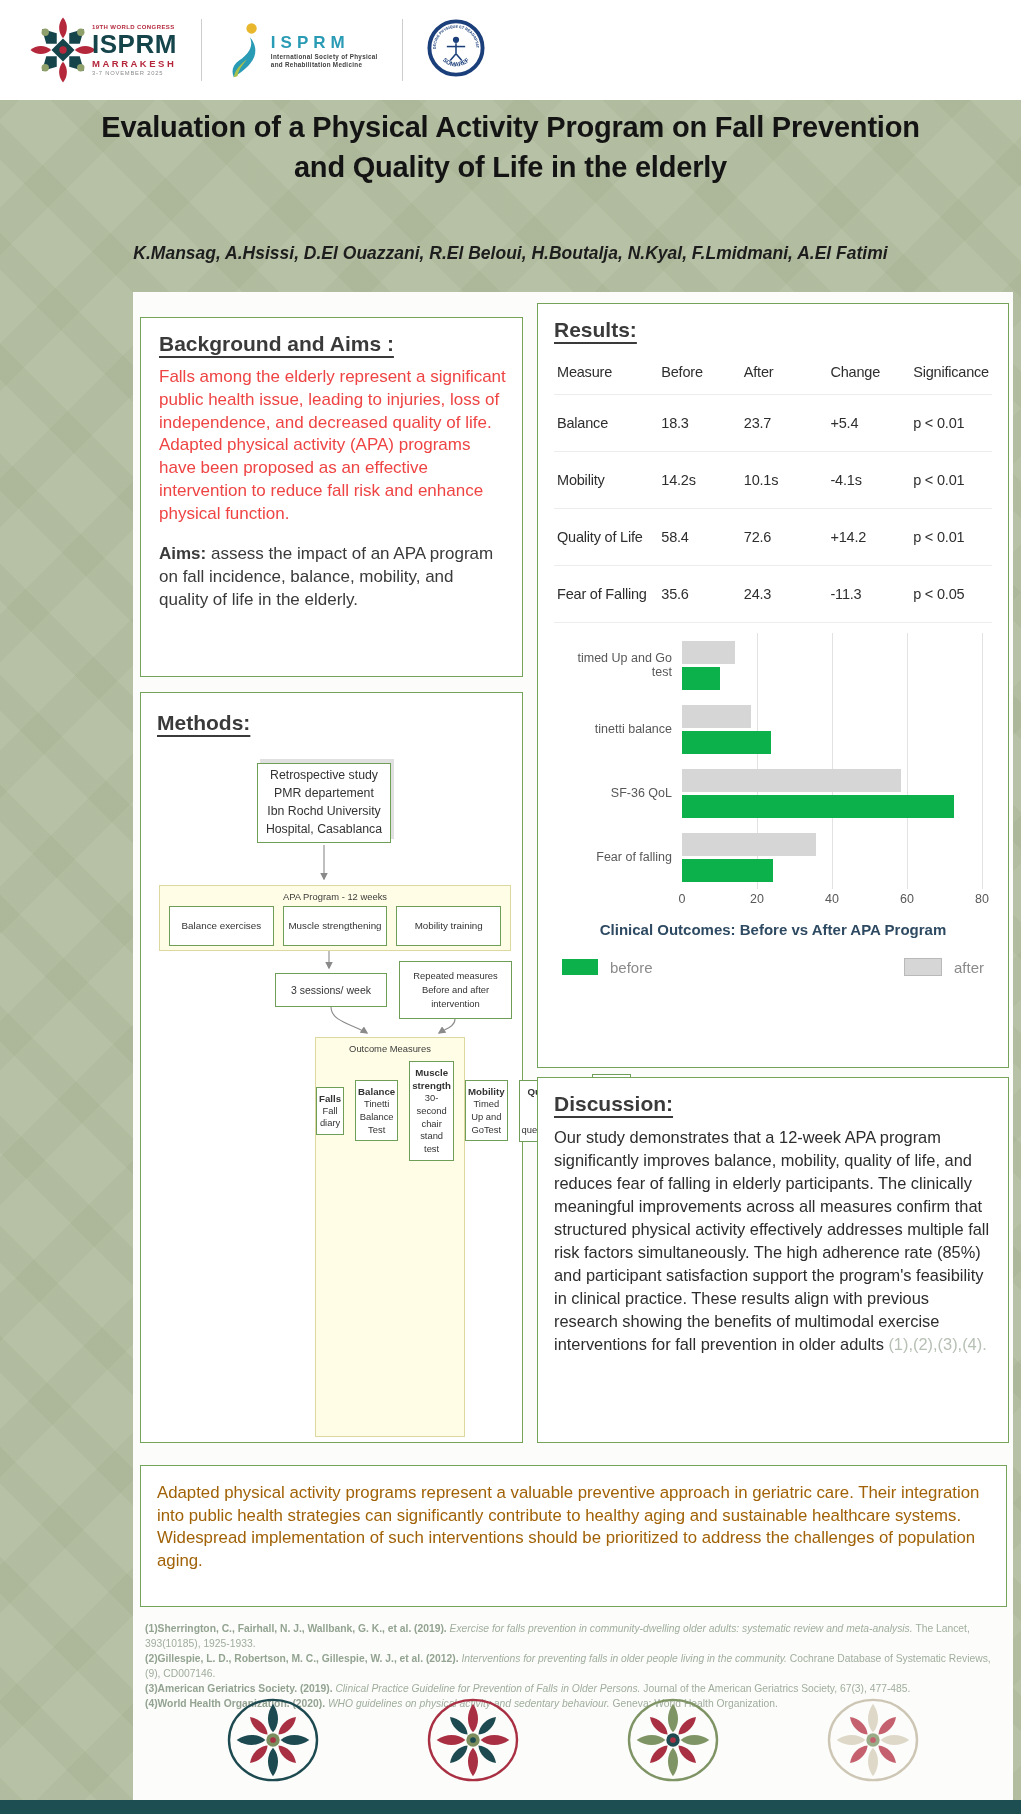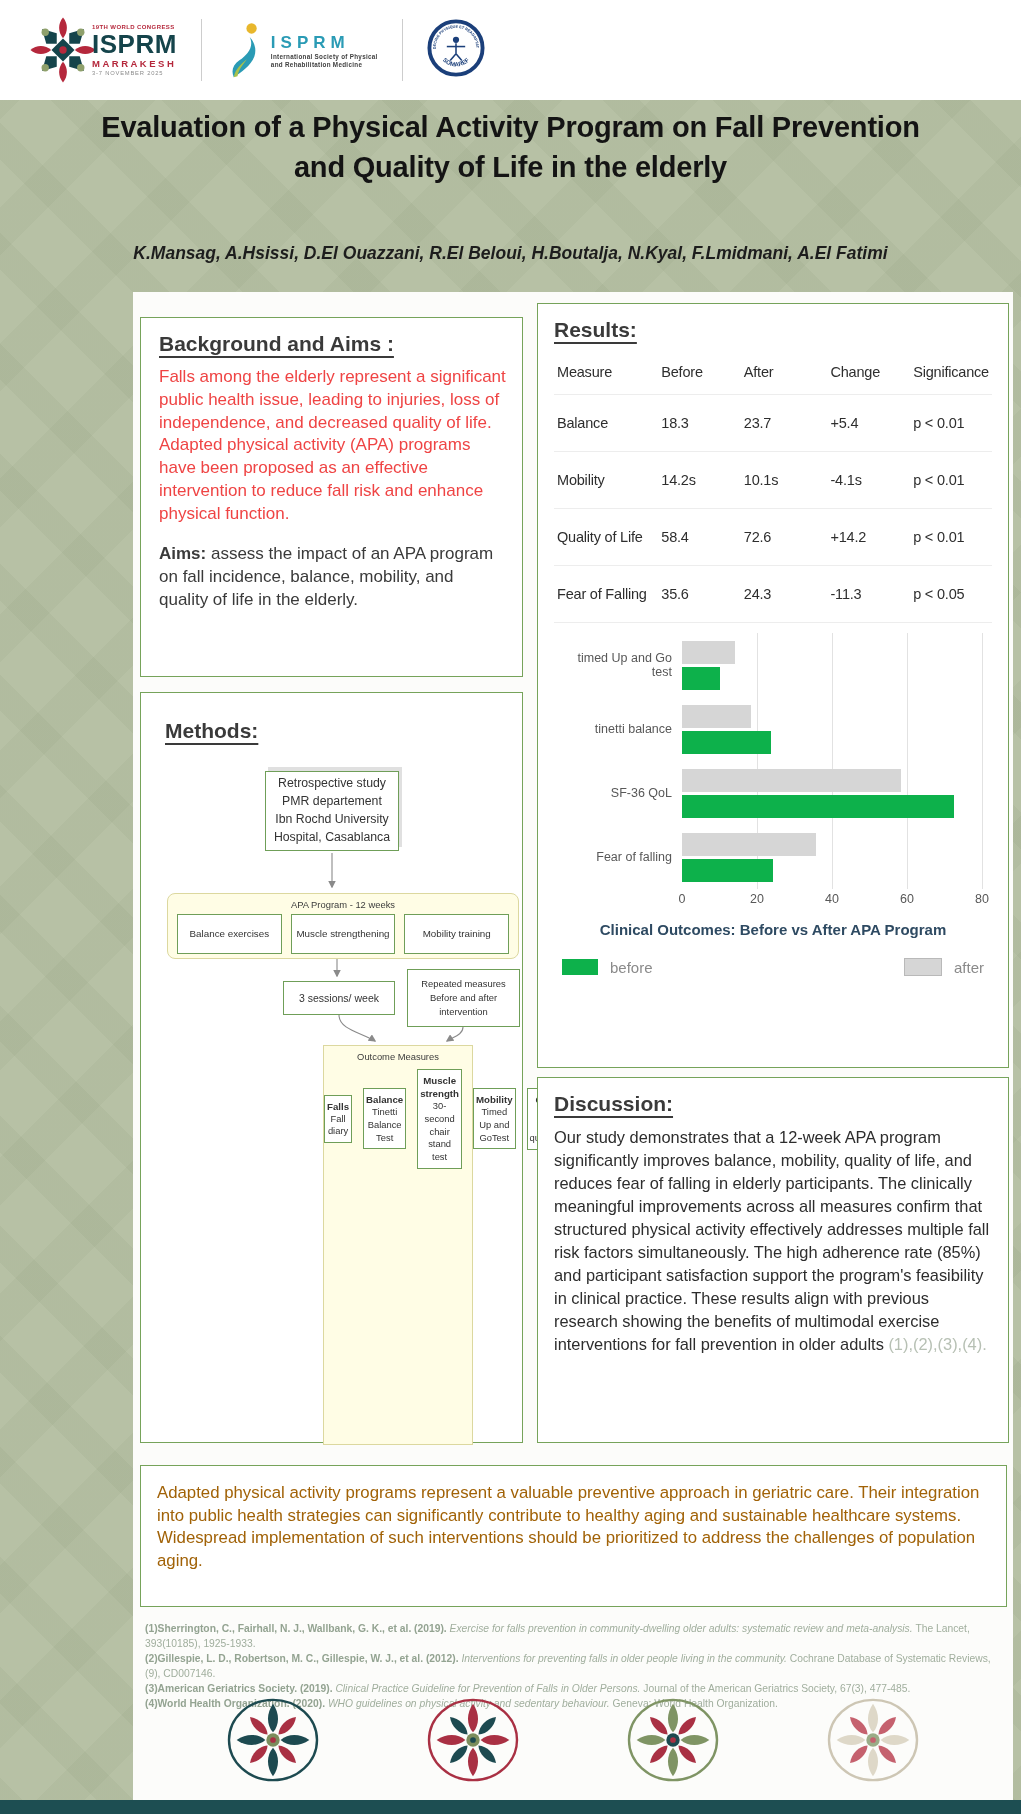--- a/index.html
+++ b/index.html
@@ -28,21 +28,21 @@
   
   .title { position:absolute; top:107px; left:0; width:100%; text-align:center; z-index:2; margin:0;
            font-size:29px; font-weight:bold; color:#141414; line-height:1.38; letter-spacing:-.2px; }
   .authors { position:absolute; top:243px; left:0; width:100%; text-align:center; z-index:2;
              font-style:italic; font-weight:600; font-size:17.5px; color:#1d1d1d; }
 
   
   .panel { position:absolute; left:133px; top:292px; width:880px; height:1508px; background:#fcfcfa; z-index:1; }
   .box { position:absolute; background:#ffffff; border:1.6px solid var(--borderGreen,#76a35a); box-sizing:border-box; padding:12px 16px; }
   .bg-box        { left:7px;   top:25px;   width:383px; height:360px;padding-left:18px; }
-  .methods-box   { left:7px;   top:400px;  width:383px; height:751px; padding:24px; }
+  .methods-box   { left:7px;   top:400px;  width:383px; height:751px; padding:16px; }
   .results-box   { left:404px; top:11px;   width:472px; height:765px; }
   .discussion-box{ left:404px; top:785px;  width:472px; height:366px; }
   .conclusion-box{ left:7px;   top:1173px; width:867px; height:142px; }
   .sect { font-size:21px; margin:2px 0 10px; color:#3a3a3a; font-weight:bold;
           text-decoration:underline; text-underline-offset:5px; text-decoration-thickness:2px; }
   .conclusion-box .sect { font-size:19px; margin-bottom:6px; }
   .body-text { font-size:17px; line-height:1.34; color:#ef4444; margin:6px 0 0; }
   .aims-text { font-size:17px; line-height:1.34; color:#3a3a3a; margin:18px 0 0; }
   .disc-text { font-size:16.4px; line-height:1.4; color:#2d2d2d; margin:4px 0 0; }
   .refs-inline { color:#b7c0b4; }
@@ -75,21 +75,21 @@
   .litem { display:flex; align-items:center; gap:12px; font-size:15px; color:#8a8a8a; }
   .swatch { width:36px; height:16px; }
 
   
   .flow { position:relative; height:700px; margin-top:4px; color:#333333; }
   .connectors { position:absolute; inset:0; width:100%; height:100%; }
   .fnode { position:absolute; background:#ffffff; border:1px solid var(--flowBorder,#6f9e58); text-align:center;
            box-sizing:border-box; display:flex; flex-direction:column; justify-content:center; }
   .study    { left:100px; top:18px; width:134px; height:80px; font-size:12.3px; line-height:1.45; box-shadow:3px -4px 0 #e0e0e0; }
   .ycontainer { position:absolute; background:var(--yellowBg,#fffde5); border:1px solid #dcd89f; box-sizing:border-box; }
-  .apa { left:2px; top:140px; width:352px; height:66px;border-radius:8px; }
+  .apa { left:2px; top:140px; width:352px; height:66px; }
   .ytitle { font-size:9.4px; text-align:center; color:#3c3c3c; margin-top:5px; }
   .apa-row { display:flex; gap:9px; padding:4px 9px 0; }
   .apa-item { flex:1; background:#fff; border:1px solid var(--flowBorder,#6f9e58); font-size:9.8px; line-height:1.3;
               min-height:34px; display:flex; align-items:center; justify-content:center; text-align:center; padding:2px; }
   .sessions { left:118px; top:228px; width:112px; height:34px; font-size:10.5px; }
   .repeated { left:242px; top:216px; width:113px; height:58px; font-size:9.4px; line-height:1.5; }
   .outcome { left:158px; top:292px; width:150px; height:400px; }
   .outcome-list { display:flex; flex-direction:row; align-items:center; gap:11px; margin-top:7px; }
   .outcome-item { background:#fff; border:1px solid var(--flowBorder,#6f9e58); width:118px; min-height:42px;
                   display:flex; flex-direction:column; justify-content:center; text-align:center;

